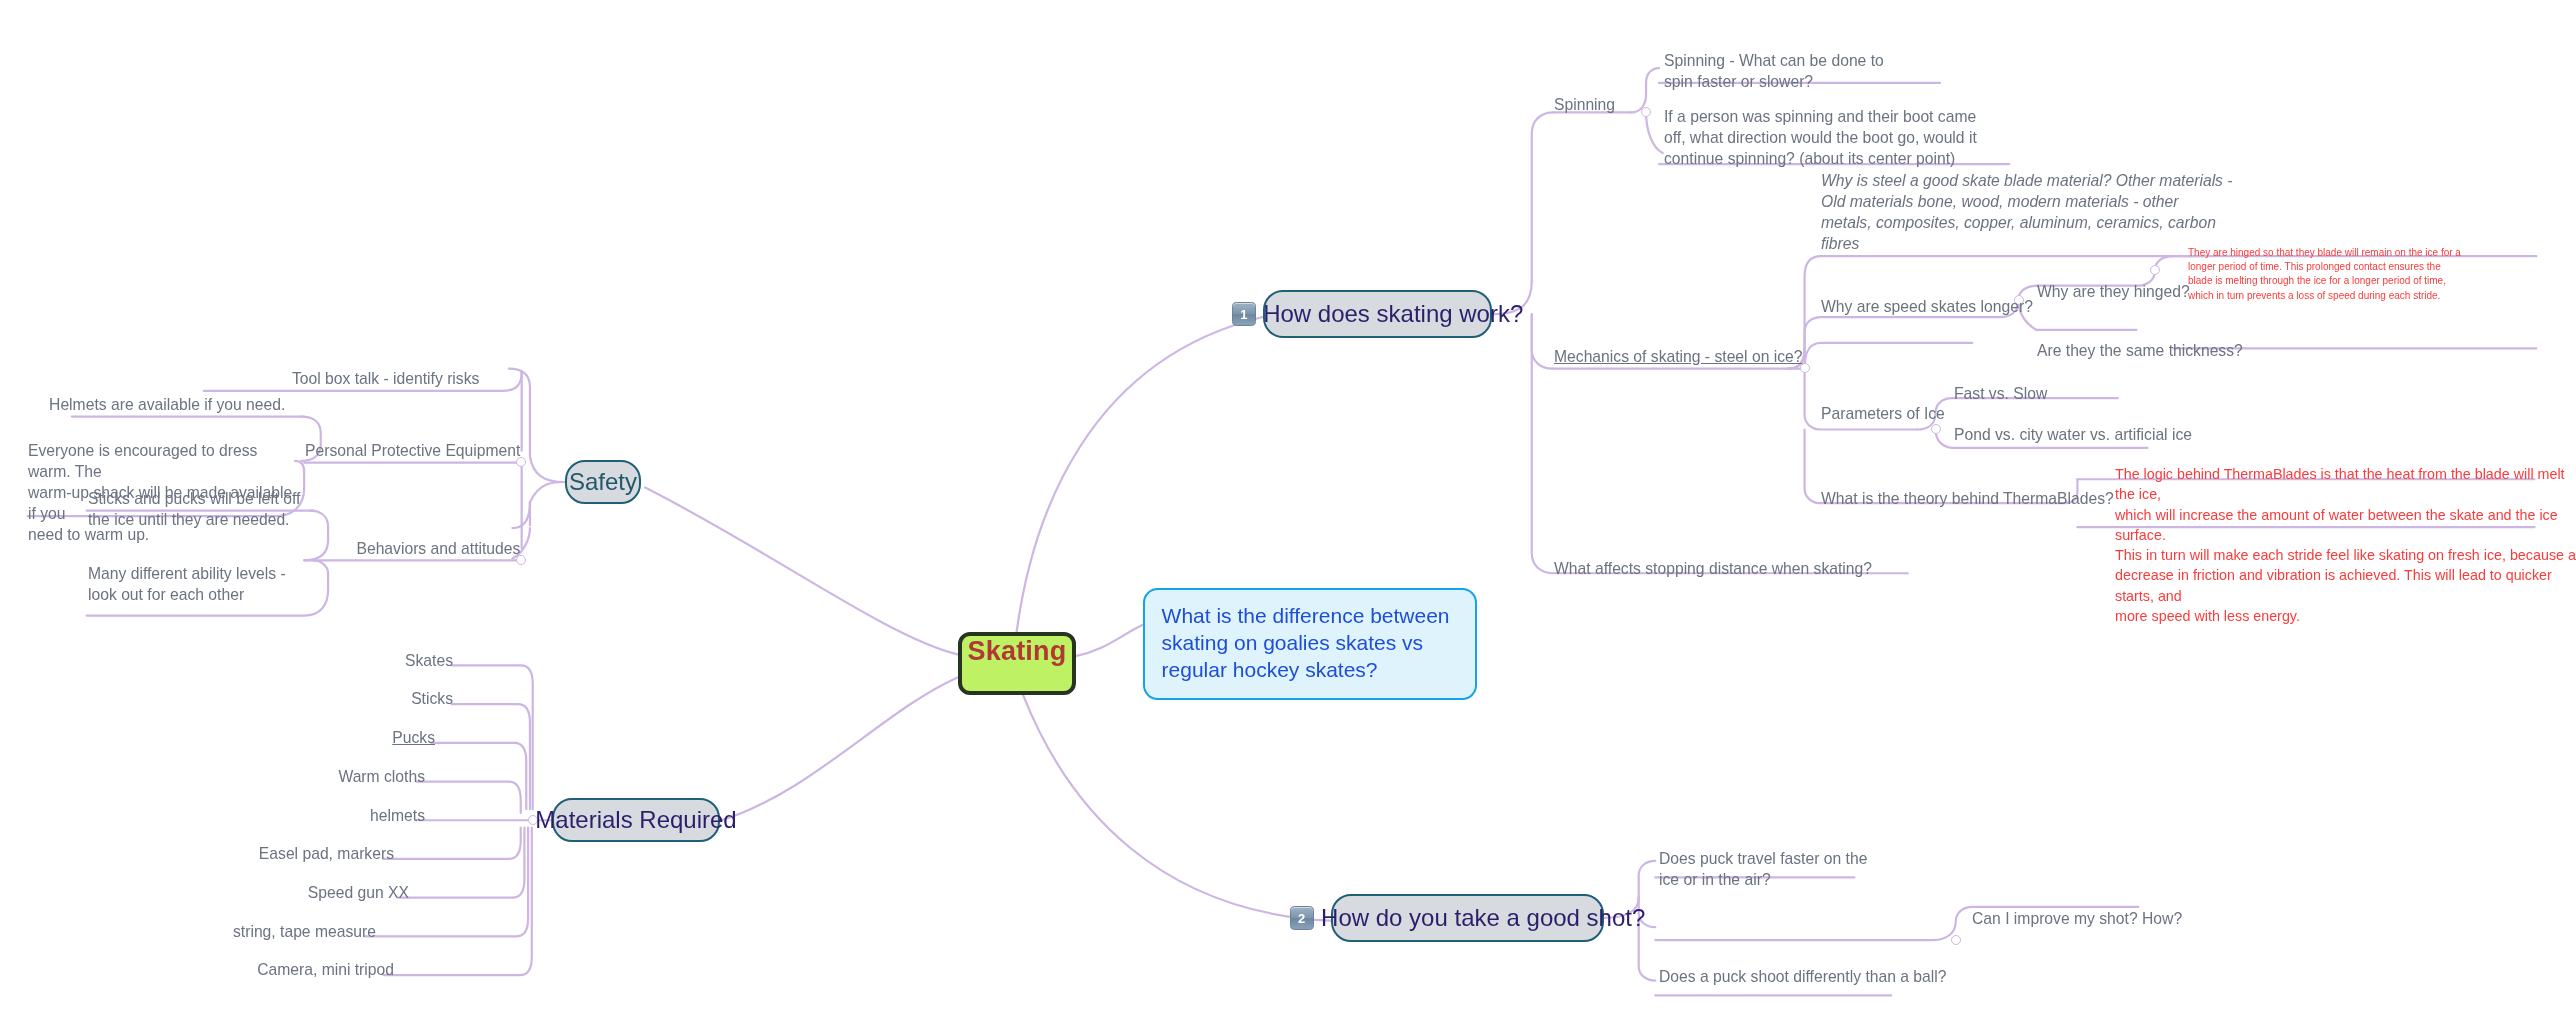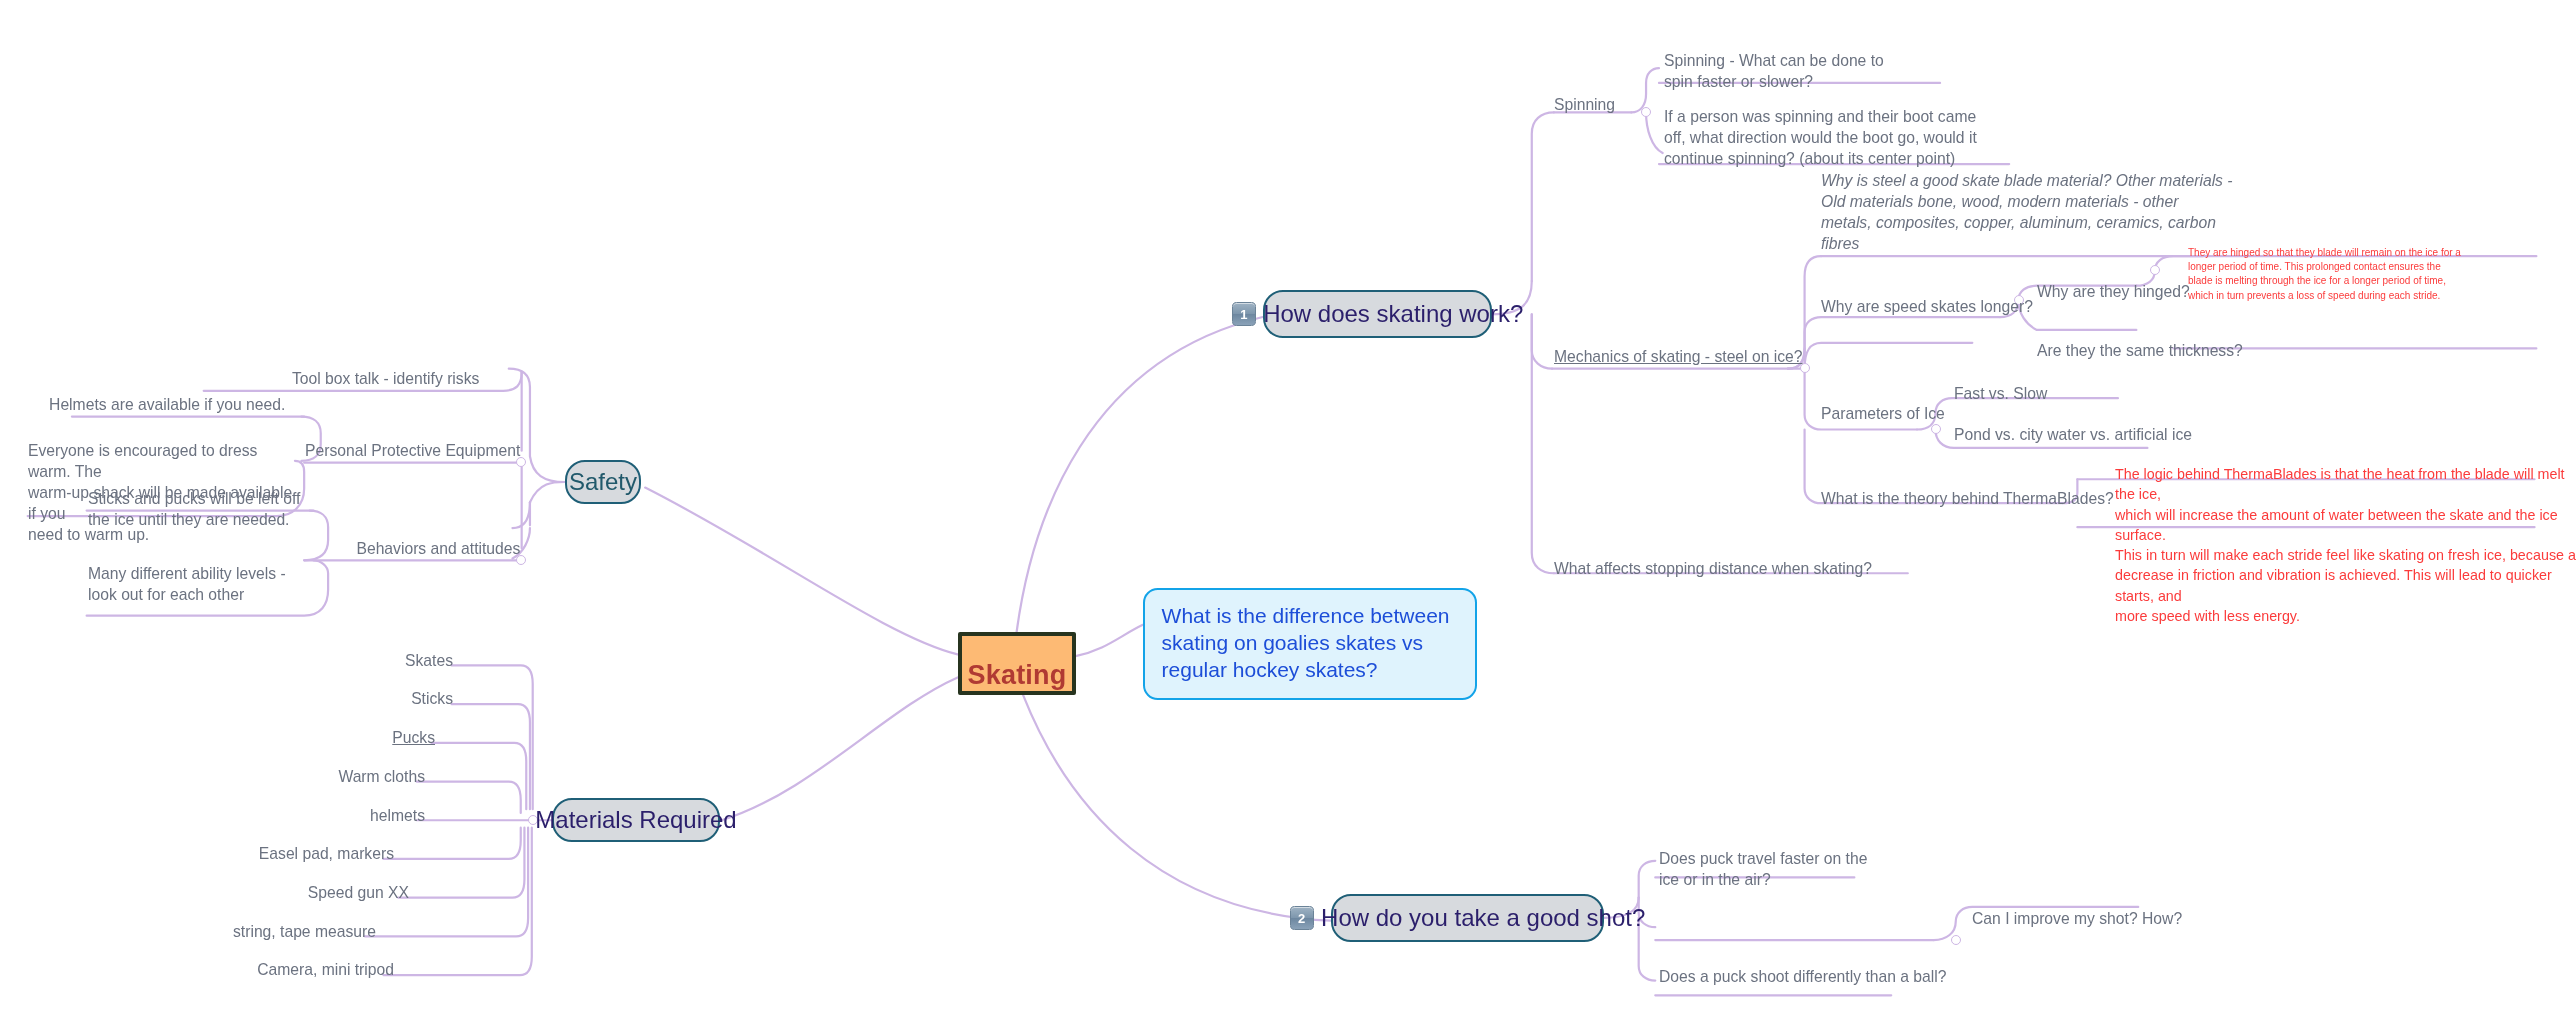--- a/index.html
+++ b/index.html
@@ -8,22 +8,22 @@
     font-family:"Liberation Sans","DejaVu Sans",sans-serif;
     -webkit-font-smoothing:antialiased;
   }
   #canvas{position:absolute;inset:0;}
   svg.links{position:absolute;left:0;top:0;width:2576px;height:1035px;pointer-events:none;}
   .node{position:absolute;box-sizing:border-box;}
 
   
   .root{
     left:958px;top:632px;width:118px;height:63px;
-    background:#fdba74;border:4.6px solid #27341f;border-radius:2px;
-    display:flex;align-items:flex-end;justify-content:center;
+    background:#bef264;border:4.6px solid #27341f;border-radius:12px;
+    display:flex;align-items:flex-start;justify-content:center;
   }
   .root span{color:#b03a33;font-size:27px;font-weight:bold;letter-spacing:0.2px;}
 
   
   .pill{
     background:#d7dade;border:2.8px solid #1f5f77;border-radius:20px;
     display:flex;align-items:center;justify-content:center;
     padding:0 16.6px;box-sizing:border-box;
   }
   .pill .lbl{font-size:24px;white-space:nowrap;}

